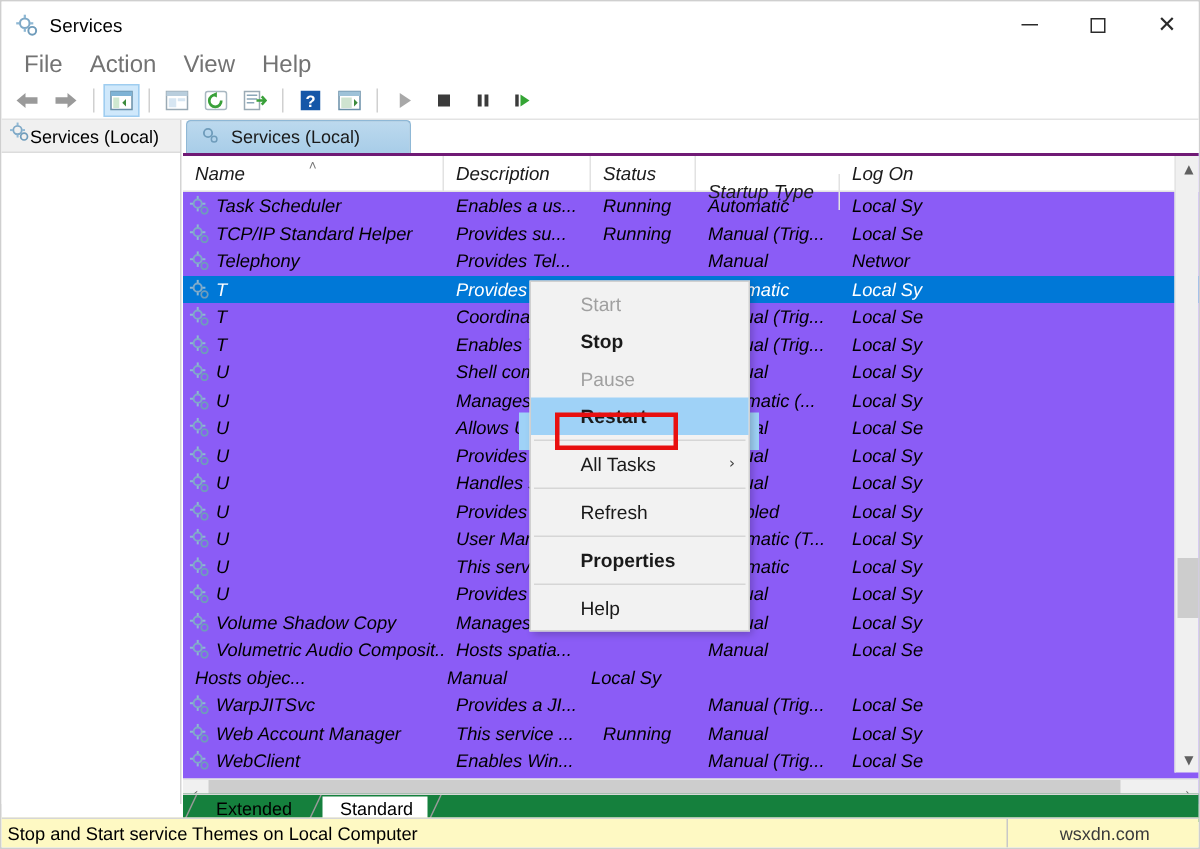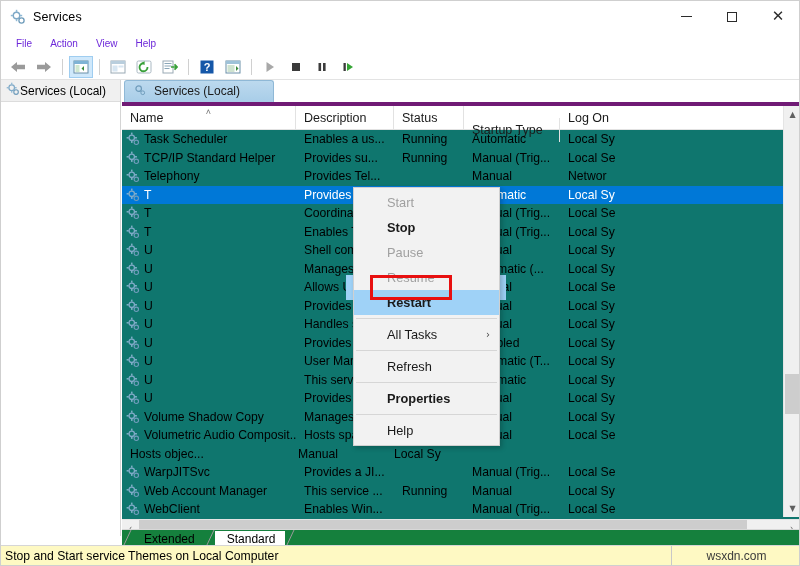--- a/index.html
+++ b/index.html
@@ -53,21 +53,21 @@
 
   
   .menubar {
     position: absolute; left: 0; top: 31px;
     width: 800px; height: 23px;
     background: #ffffff;
     display: flex; align-items: center;
     padding-left: 6px;
   }
   .menu-item {
-    font-size: 10px; color: #6d28d9;
+    font-size: 16px; color: #737373;
     padding: 3px 9px;
     line-height: 1;
   }
 
   
   .toolbar {
     position: absolute; left: 0; top: 54px;
     width: 800px; height: 25px;
     background: #ffffff;
     display: flex; align-items: center;
@@ -125,23 +125,24 @@
     font-size: 12px; color: #1a1a1a;
     margin-left: 2px;
     min-width: 150px;
   }
   .rp-tab .lbl { margin-left: 8px; }
 
   
   .listwrap {
     position: absolute; left: 0; top: 22px;
     width: 678px; height: 434px;
-    background: #0f766e;
-    border-top: 4px solid #701a75;
+    background: #8b5cf6;
+    border-top: 2px solid #701a75;
     overflow: hidden;
+    font-style: italic;
   }
   .colhead {
     display: flex; height: 24px;
     background: #ffffff;
     border-bottom: 1px solid #e2e2e2;
     position: relative;
   }
   .colhead .ch {
     font-size: 12.5px; color: #1a1a1a;
     display: flex; align-items: center;
@@ -1053,23 +1054,20 @@
 
   <div class="ctxmenu" id="ctxmenu">
       <div class="mi disabled">
         <span>Start</span>
       </div>
       <div class="mi bold">
         <span>Stop</span>
       </div>
       <div class="mi disabled">
         <span>Pause</span>
-      </div>
-      <div class="mi disabled">
-        <span>Resume</span>
       </div>
       <div class="mi bold" style="background: rgb(159, 210, 247);">
         <span>Restart</span>
       </div>
       <div class="misep"></div>
       <div class="mi">
         <span>All Tasks</span>
         <span class="sub">›</span>
       </div>
       <div class="misep"></div>

